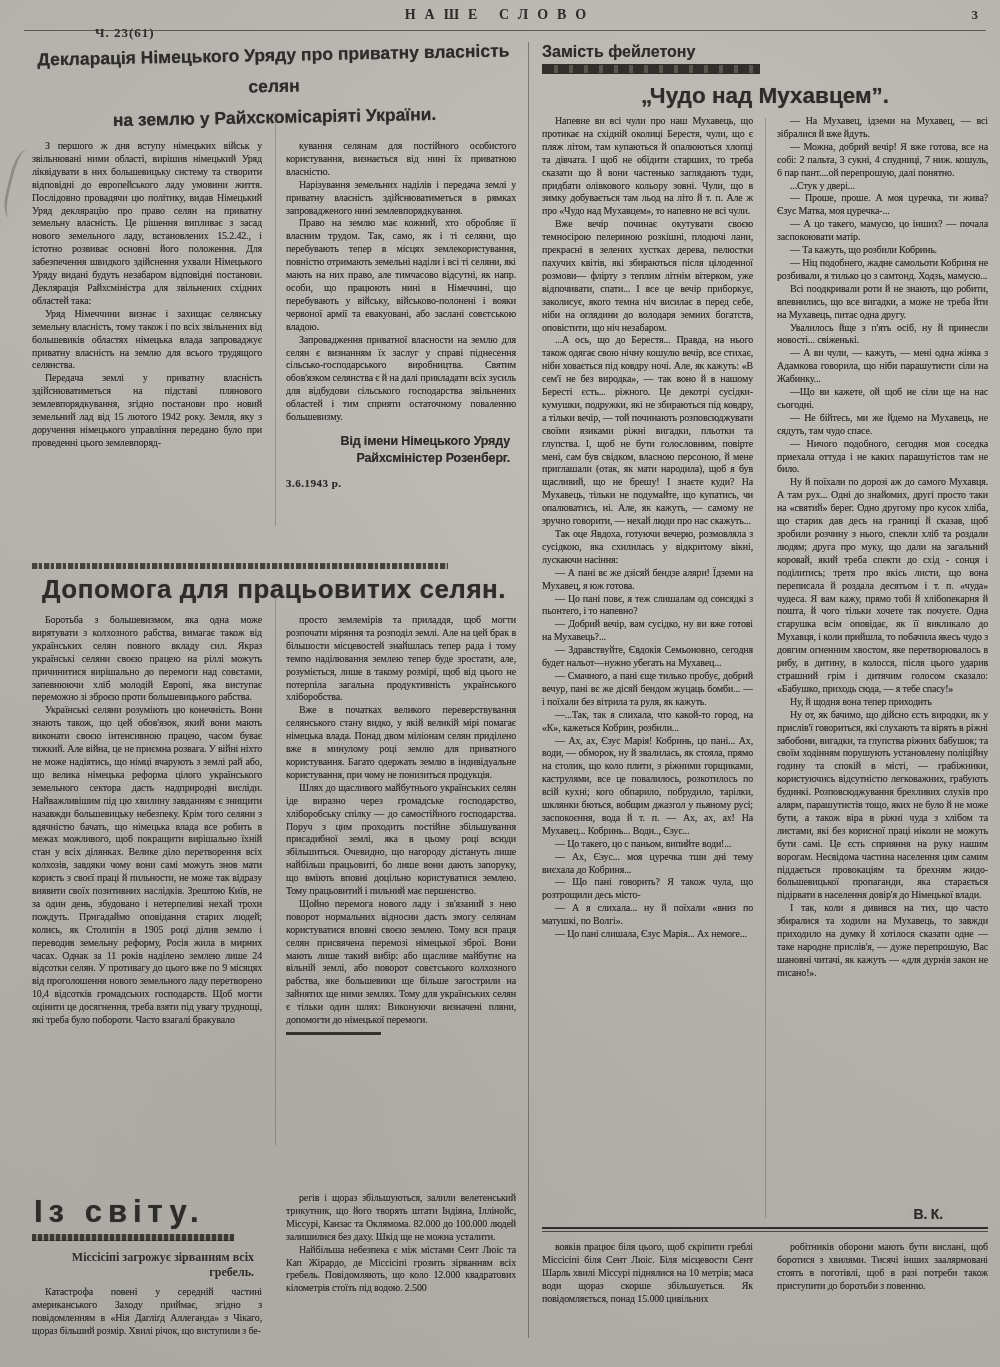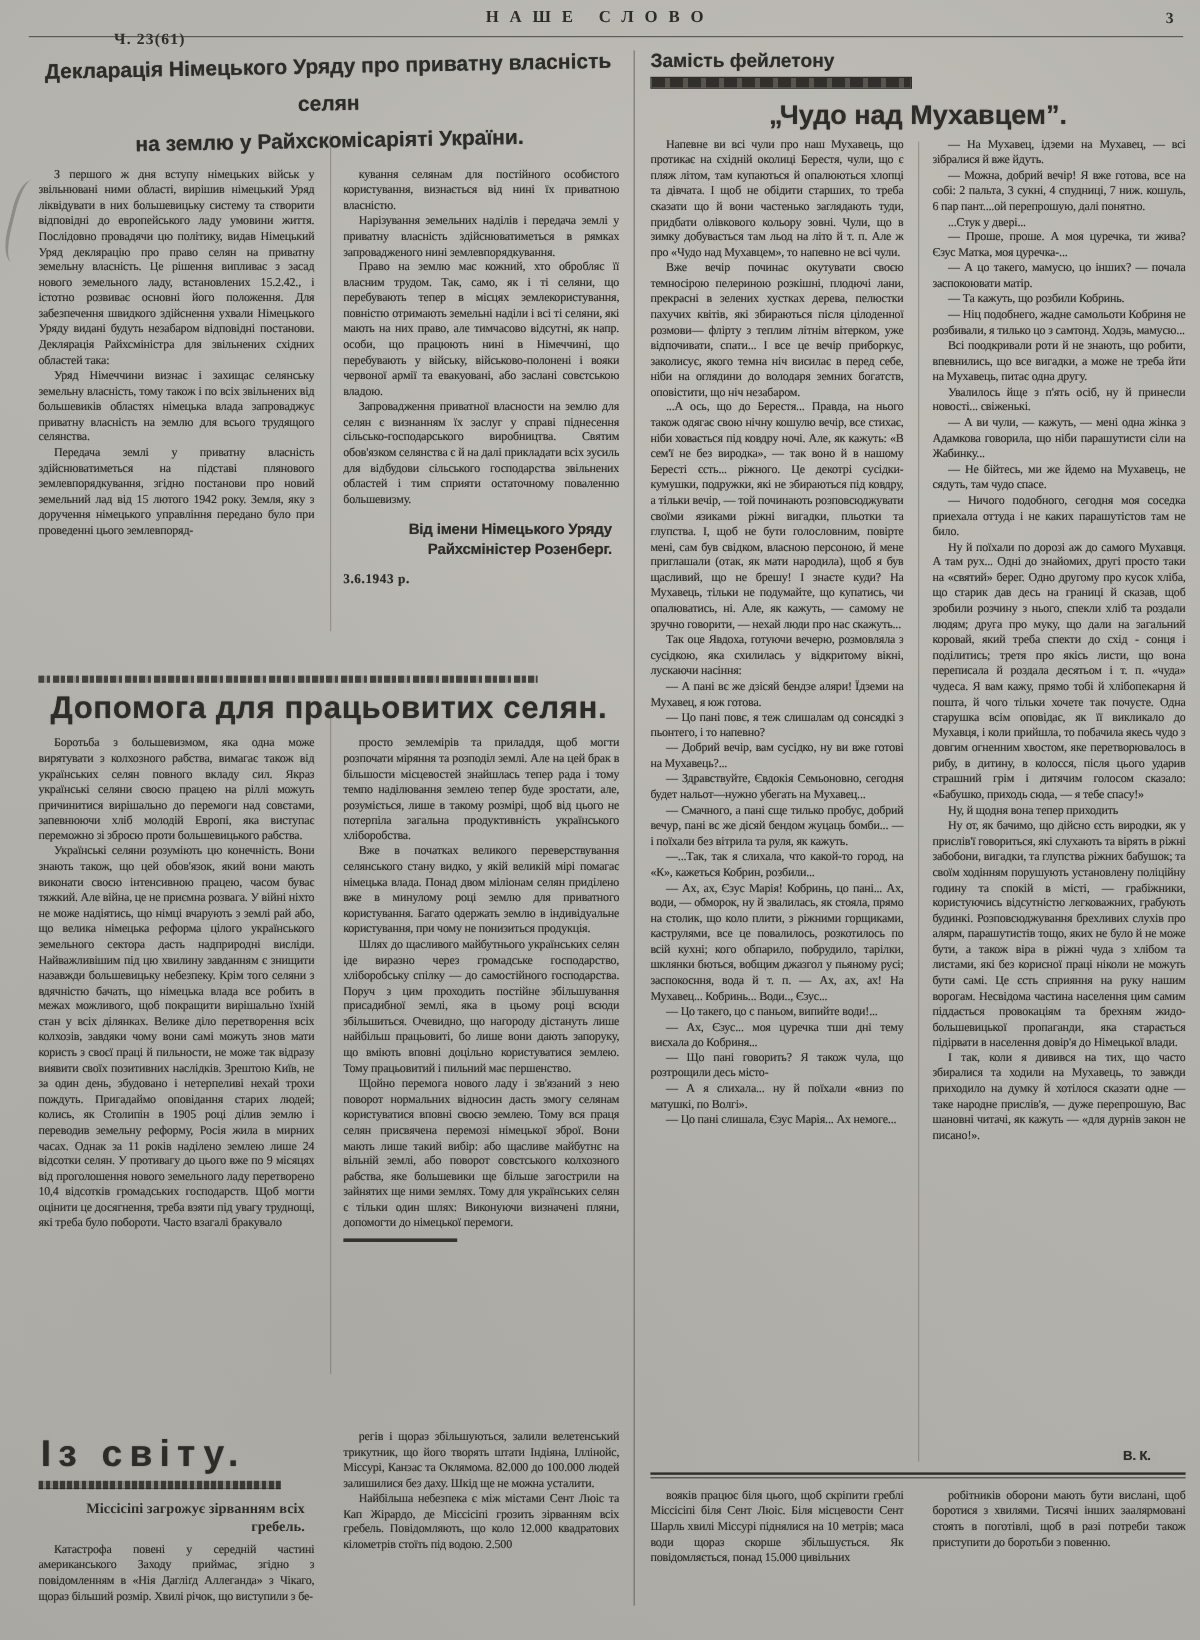--- a/index.html
+++ b/index.html
@@ -52,22 +52,22 @@
   .sub-world{margin:9px 8px 6px 0;text-align:right;font-weight:bold;font-size:12px;line-height:15px;}
 
   .kicker{margin-top:5px;font-family:"Liberation Sans",sans-serif;font-weight:bold;font-size:16px;
     text-shadow:0 0 .8px rgba(40,39,36,.5);}
   .kicker-strip{margin-top:3px;width:216px;height:8px;border:1px solid #2f2e2a;
     background:repeating-linear-gradient(90deg,#302f2b 0 11px,#57554e 11px 15px);}
   .h-feuil{margin-top:9px;text-align:center;font-family:"Liberation Sans",sans-serif;
     font-weight:bold;font-size:22.5px;text-shadow:0 0 1px rgba(40,39,36,.55);}
   .feuil-cols{margin-top:6px;height:1108px;}
   .feuil-col2{position:relative;}
-  .feuil-sig{position:absolute;right:24px;bottom:2px;font-family:"Liberation Sans",sans-serif;
-    font-weight:bold;font-size:11px;background:#afada7;padding:0 5px;}
+  .feuil-sig{position:absolute;right:40px;bottom:2px;font-family:"Liberation Sans",sans-serif;
+    font-weight:bold;font-size:14px;background:#afada7;padding:0 5px;}
   .double-rule{margin-top:4px;height:2px;border-top:2px solid #2f2e2a;border-bottom:1px solid rgba(47,46,42,.8);}
   .bottom-cols{margin-top:9px;height:128px;}
 
   .vr{position:absolute;width:1px;background:rgba(78,76,70,.35);}
   .vr-main{position:absolute;left:528px;top:42px;height:1296px;width:1px;background:rgba(58,56,51,.5);}
   .smudge{position:absolute;left:8px;top:150px;width:22px;height:70px;
     border-left:3px solid rgba(70,68,62,.35);transform:rotate(14deg);border-radius:40%;}
 </style>
 </head>
 <body>
@@ -182,20 +182,21 @@
               <p class="par">— На Мухавец, ідземи на Мухавец, — всі зібралися й вже йдуть.</p>
               <p class="par">— Можна, добрий вечір! Я вже готова, все на собі: 2 пальта, 3 сукні, 4 спудниці, 7 ниж. кошуль, 6 пар пант....ой перепрошую, далі понятно.</p>
               <p class="par">...Стук у двері...</p>
               <p class="par">— Проше, проше. А моя цуречка, ти жива? Єзус Матка, моя цуречка-...</p>
               <p class="par">— А цо такего, мамусю, цо інших? — почала заспокоювати матір.</p>
               <p class="par">— Та кажуть, що розбили Кобринь.</p>
               <p class="par">— Ніц подобнего, жадне самольоти Кобриня не розбивали, я тилько цо з самтонд. Ходзь, мамусю...</p>
               <p class="par">Всі поодкривали роти й не знають, що робити, впевнились, що все вигадки, а може не треба йти на Мухавець, питає одна другу.</p>
               <p class="par">Увалилось йще з п'ять осіб, ну й принесли новості... свіженькі.</p>
               <p class="par">— А ви чули, — кажуть, — мені одна жінка з Адамкова говорила, що ніби парашутисти сіли на Жабинку...</p>
+              <p class="par">—Що ви кажете, ой щоб не сіли ще на нас сьогодні.</p>
               <p class="par">— Не бійтесь, ми же йдемо на Мухавець, не сядуть, там чудо спасе.</p>
               <p class="par">— Ничого подобного, сегодня моя соседка приехала оттуда і не каких парашутістов там не било.</p>
               <p class="par">Ну й поїхали по дорозі аж до самого Мухавця. А там рух... Одні до знайомих, другі просто таки на «святий» берег. Одно другому про кусок хліба, що старик дав десь на границі й сказав, щоб зробили розчину з нього, спекли хліб та роздали людям; друга про муку, що дали на загальний коровай, який треба спекти до схід - сонця і поділитись; третя про якісь листи, що вона переписала й роздала десятьом і т. п. «чуда» чудеса. Я вам кажу, прямо тобі й хлібопекарня й пошта, й чого тільки хочете так почуєте. Одна старушка всім оповідає, як її викликало до Мухавця, і коли прийшла, то побачила якесь чудо з довгим огненним хвостом, яке перетворювалось в рибу, в дитину, в колосся, після цього ударив страшний грім і дитячим голосом сказало: «Бабушко, приходь сюда, — я тебе спасу!»</p>
               <p class="par">Ну, й щодня вона тепер приходить</p>
               <p class="par">Ну от, як бачимо, що дійсно єсть виродки, як у прислів'ї говориться, які слухають та вірять в ріжні забобони, вигадки, та глупства ріжних бабушок; та своїм ходінням порушують установлену поліційну годину та спокій в місті, — грабіжники, користуючись відсутністю легковажних, грабують будинкі. Розповсюджування брехливих слухів про алярм, парашутистів тощо, яких не було й не може бути, а також віра в ріжні чуда з хлібом та листами, які без корисної праці ніколи не можуть бути самі. Це єсть сприяння на руку нашим ворогам. Несвідома частина населення цим самим піддається провокаціям та брехням жидо-большевицької пропаганди, яка старається підірвати в населення довір'я до Німецької влади.</p>
               <p class="par">І так, коли я дивився на тих, що часто збиралися та ходили на Мухавець, то завжди приходило на думку й хотілося сказати одне — таке народне прислів'я, — дуже перепрошую, Вас шановні читачі, як кажуть — «для дурнів закон не писано!».</p>
             </div>
           <div class="feuil-sig">В. К.</div>
         </div>
       </div>

